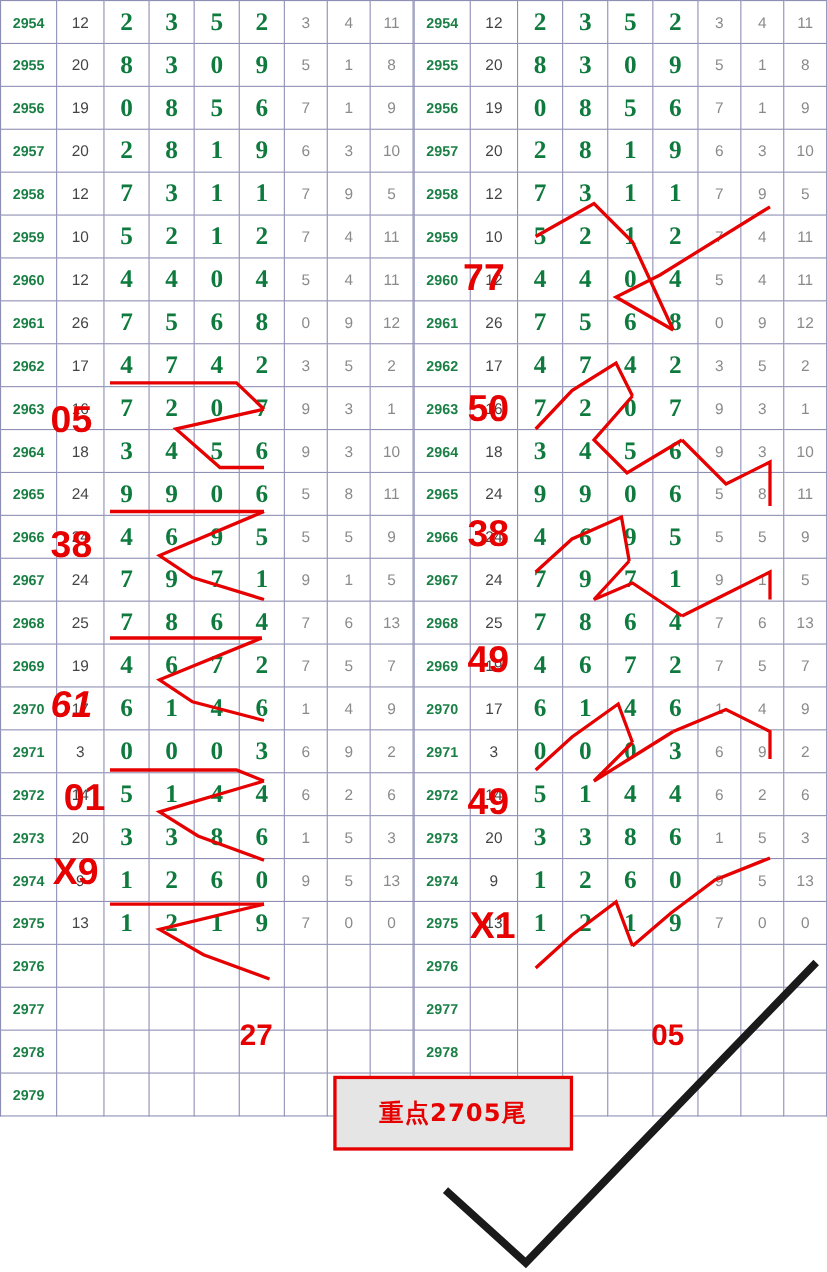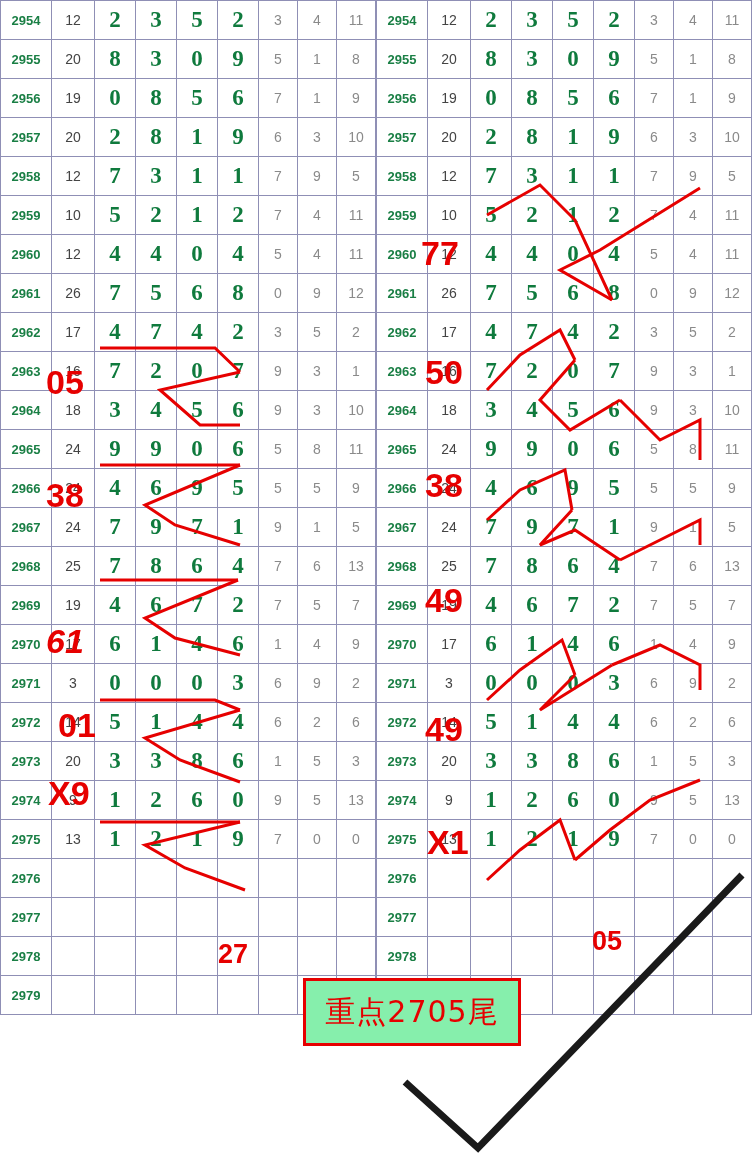--- a/index.html
+++ b/index.html
@@ -63,29 +63,29 @@
   }
   .svg-overlay{
     position:absolute;left:0;top:0;width:752px;height:1156px;
     pointer-events:none;
   }
   .badge{
     position:absolute;
     left:303px;top:978px;
     width:212px;height:62px;
     border:3px solid #e60000;
-    background:#86efac;
+    background:#e5e5e5;
     display:flex;align-items:center;justify-content:center;
     color:#e60000;
-    font-size:30px;
-    font-weight:normal;
+    font-size:22px;
+    font-weight:bold;
     font-family:"DejaVu Sans", sans-serif;
     letter-spacing:1px;
   }
-  .foot-27{position:absolute;left:218px;top:928px;font-size:27px;margin-top:13px;}
+  .foot-27{position:absolute;left:218px;top:928px;font-size:27px;}
   .foot-05{position:absolute;left:592px;top:928px;font-size:27px;}
 </style>
 </head>
 <body>
 
 <div class="board">
 
   <div class="panel" id="panel-left">
     <table class="grid">
       <tbody id="tbody-left">

